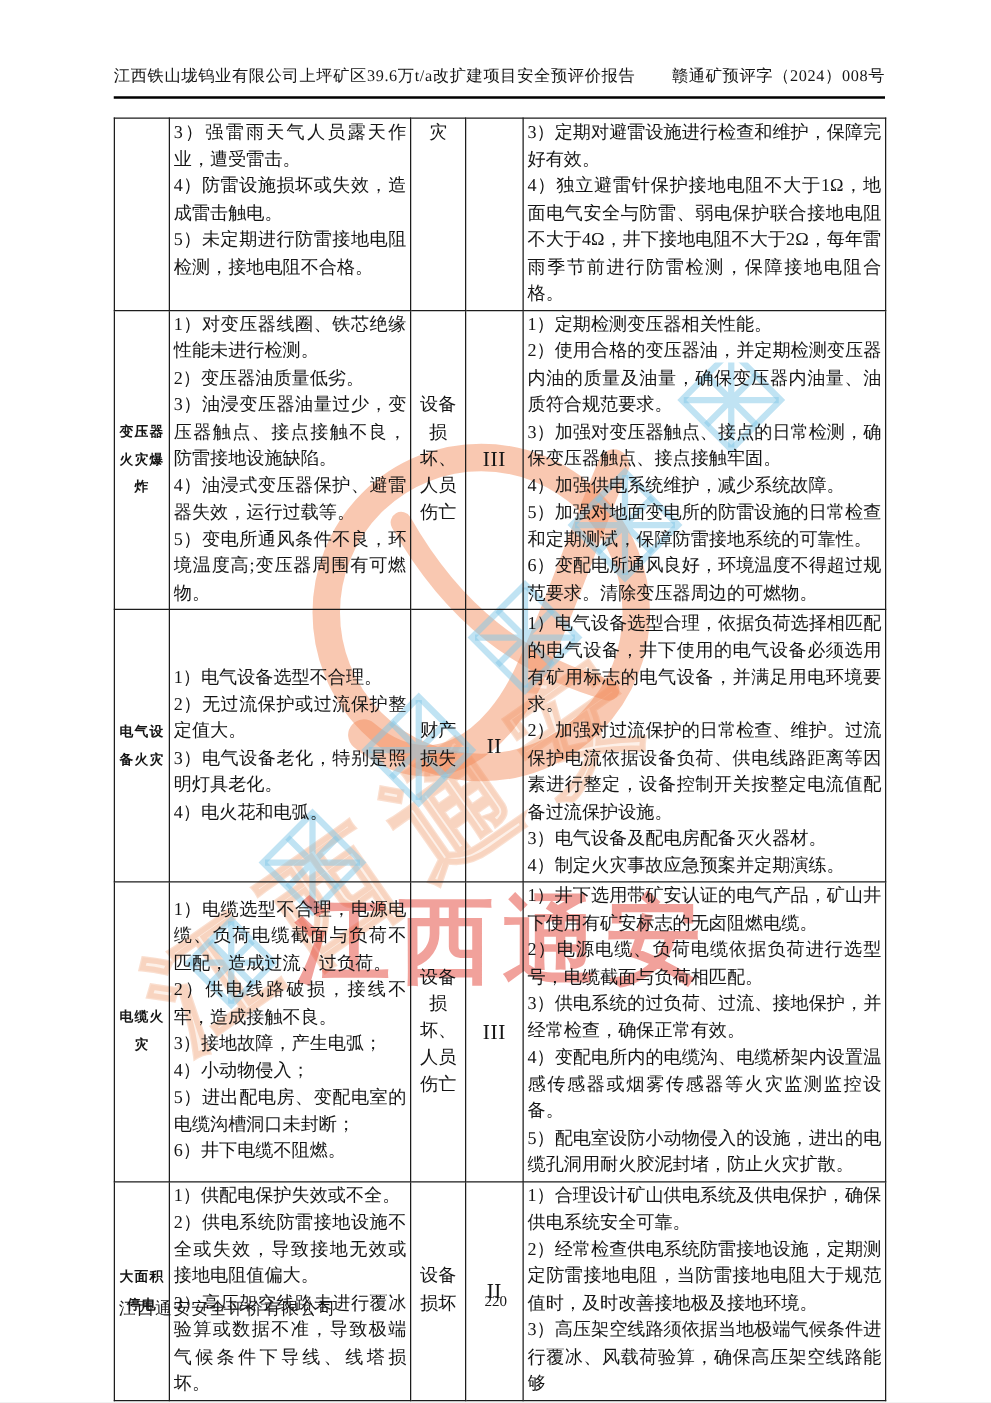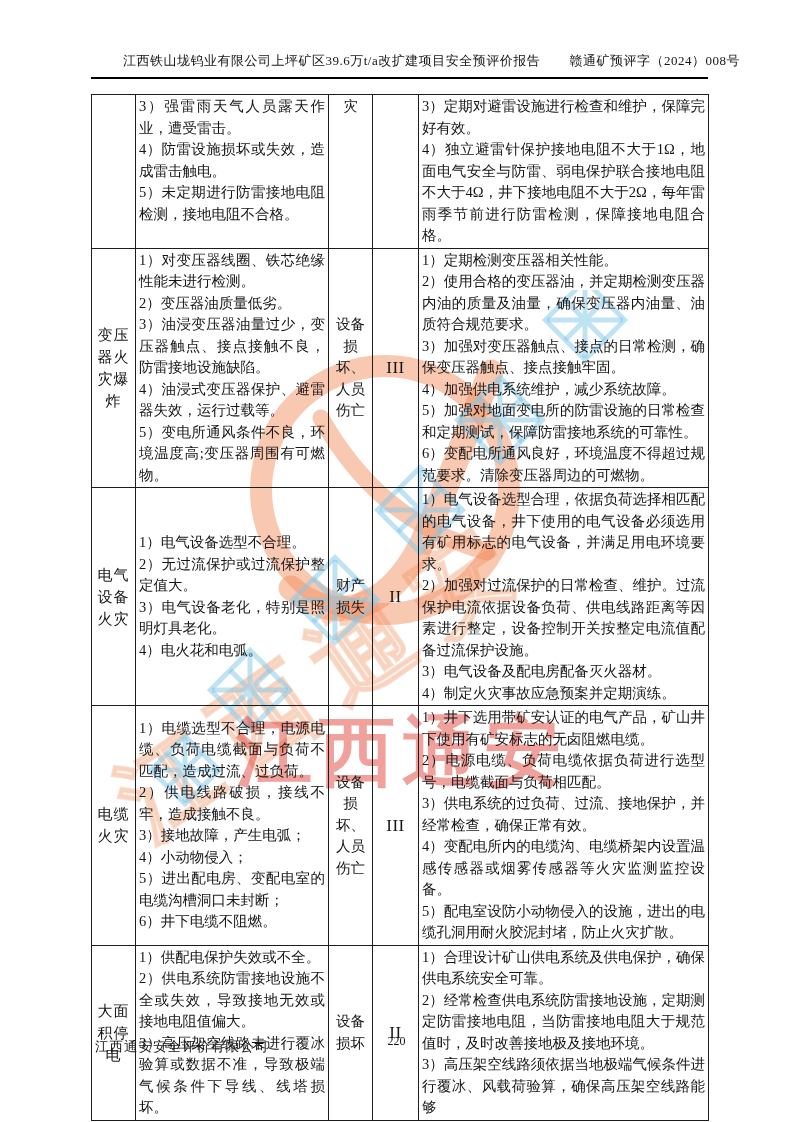--- a/index.html
+++ b/index.html
@@ -9,21 +9,21 @@
     margin:0 auto;
     background:#ffffff;
     overflow:hidden;
     font-family:"Liberation Serif","DejaVu Serif",serif;
     color:#151515;
   }
   
   .hdr{
     position:absolute;left:91px;top:52px;width:617px;
     display:flex;justify-content:space-between;align-items:flex-end;
-    font-size:13px;letter-spacing:0.5px;white-space:nowrap;margin-left:32px;
+    font-size:13px;letter-spacing:0.5px;white-space:nowrap;
   }
   .hdr-rule{
     position:absolute;left:91px;top:77px;width:617px;height:2.2px;
     background:#000;
   }
   
   .wm{position:absolute;z-index:0;pointer-events:none;}
   .wm-red{
     left:236px;top:702px;
     font-size:76px;font-weight:bold;letter-spacing:7px;
@@ -48,23 +48,23 @@
     font-size:14.5px;line-height:21.5px;
   }
   table.haz td{
     border:1.6px solid #1c1c1c;
     padding:1px 3px;
     vertical-align:middle;
     overflow:hidden;
     background:transparent;
   }
   td.c-hazard{
-    text-align:center;font-weight:normal;
+    text-align:center;font-weight:bold;
     font-family:"Liberation Sans","DejaVu Sans",sans-serif;
-    font-size:15px;line-height:22px;letter-spacing:1px;
+    font-size:11px;line-height:22px;letter-spacing:1px;
     padding:1px 5px;
   }
   td.c-causes{ text-align:justify; vertical-align:middle; padding:1px 4px;}
   td.c-conseq{ text-align:center; padding:1px 2px;}
   td.c-level{
     text-align:center;
     font-family:"Liberation Serif","DejaVu Serif",serif;
     font-size:17px;letter-spacing:0.5px;
   }
   td.c-measures{ text-align:justify; vertical-align:middle; padding:1px 5px;}

